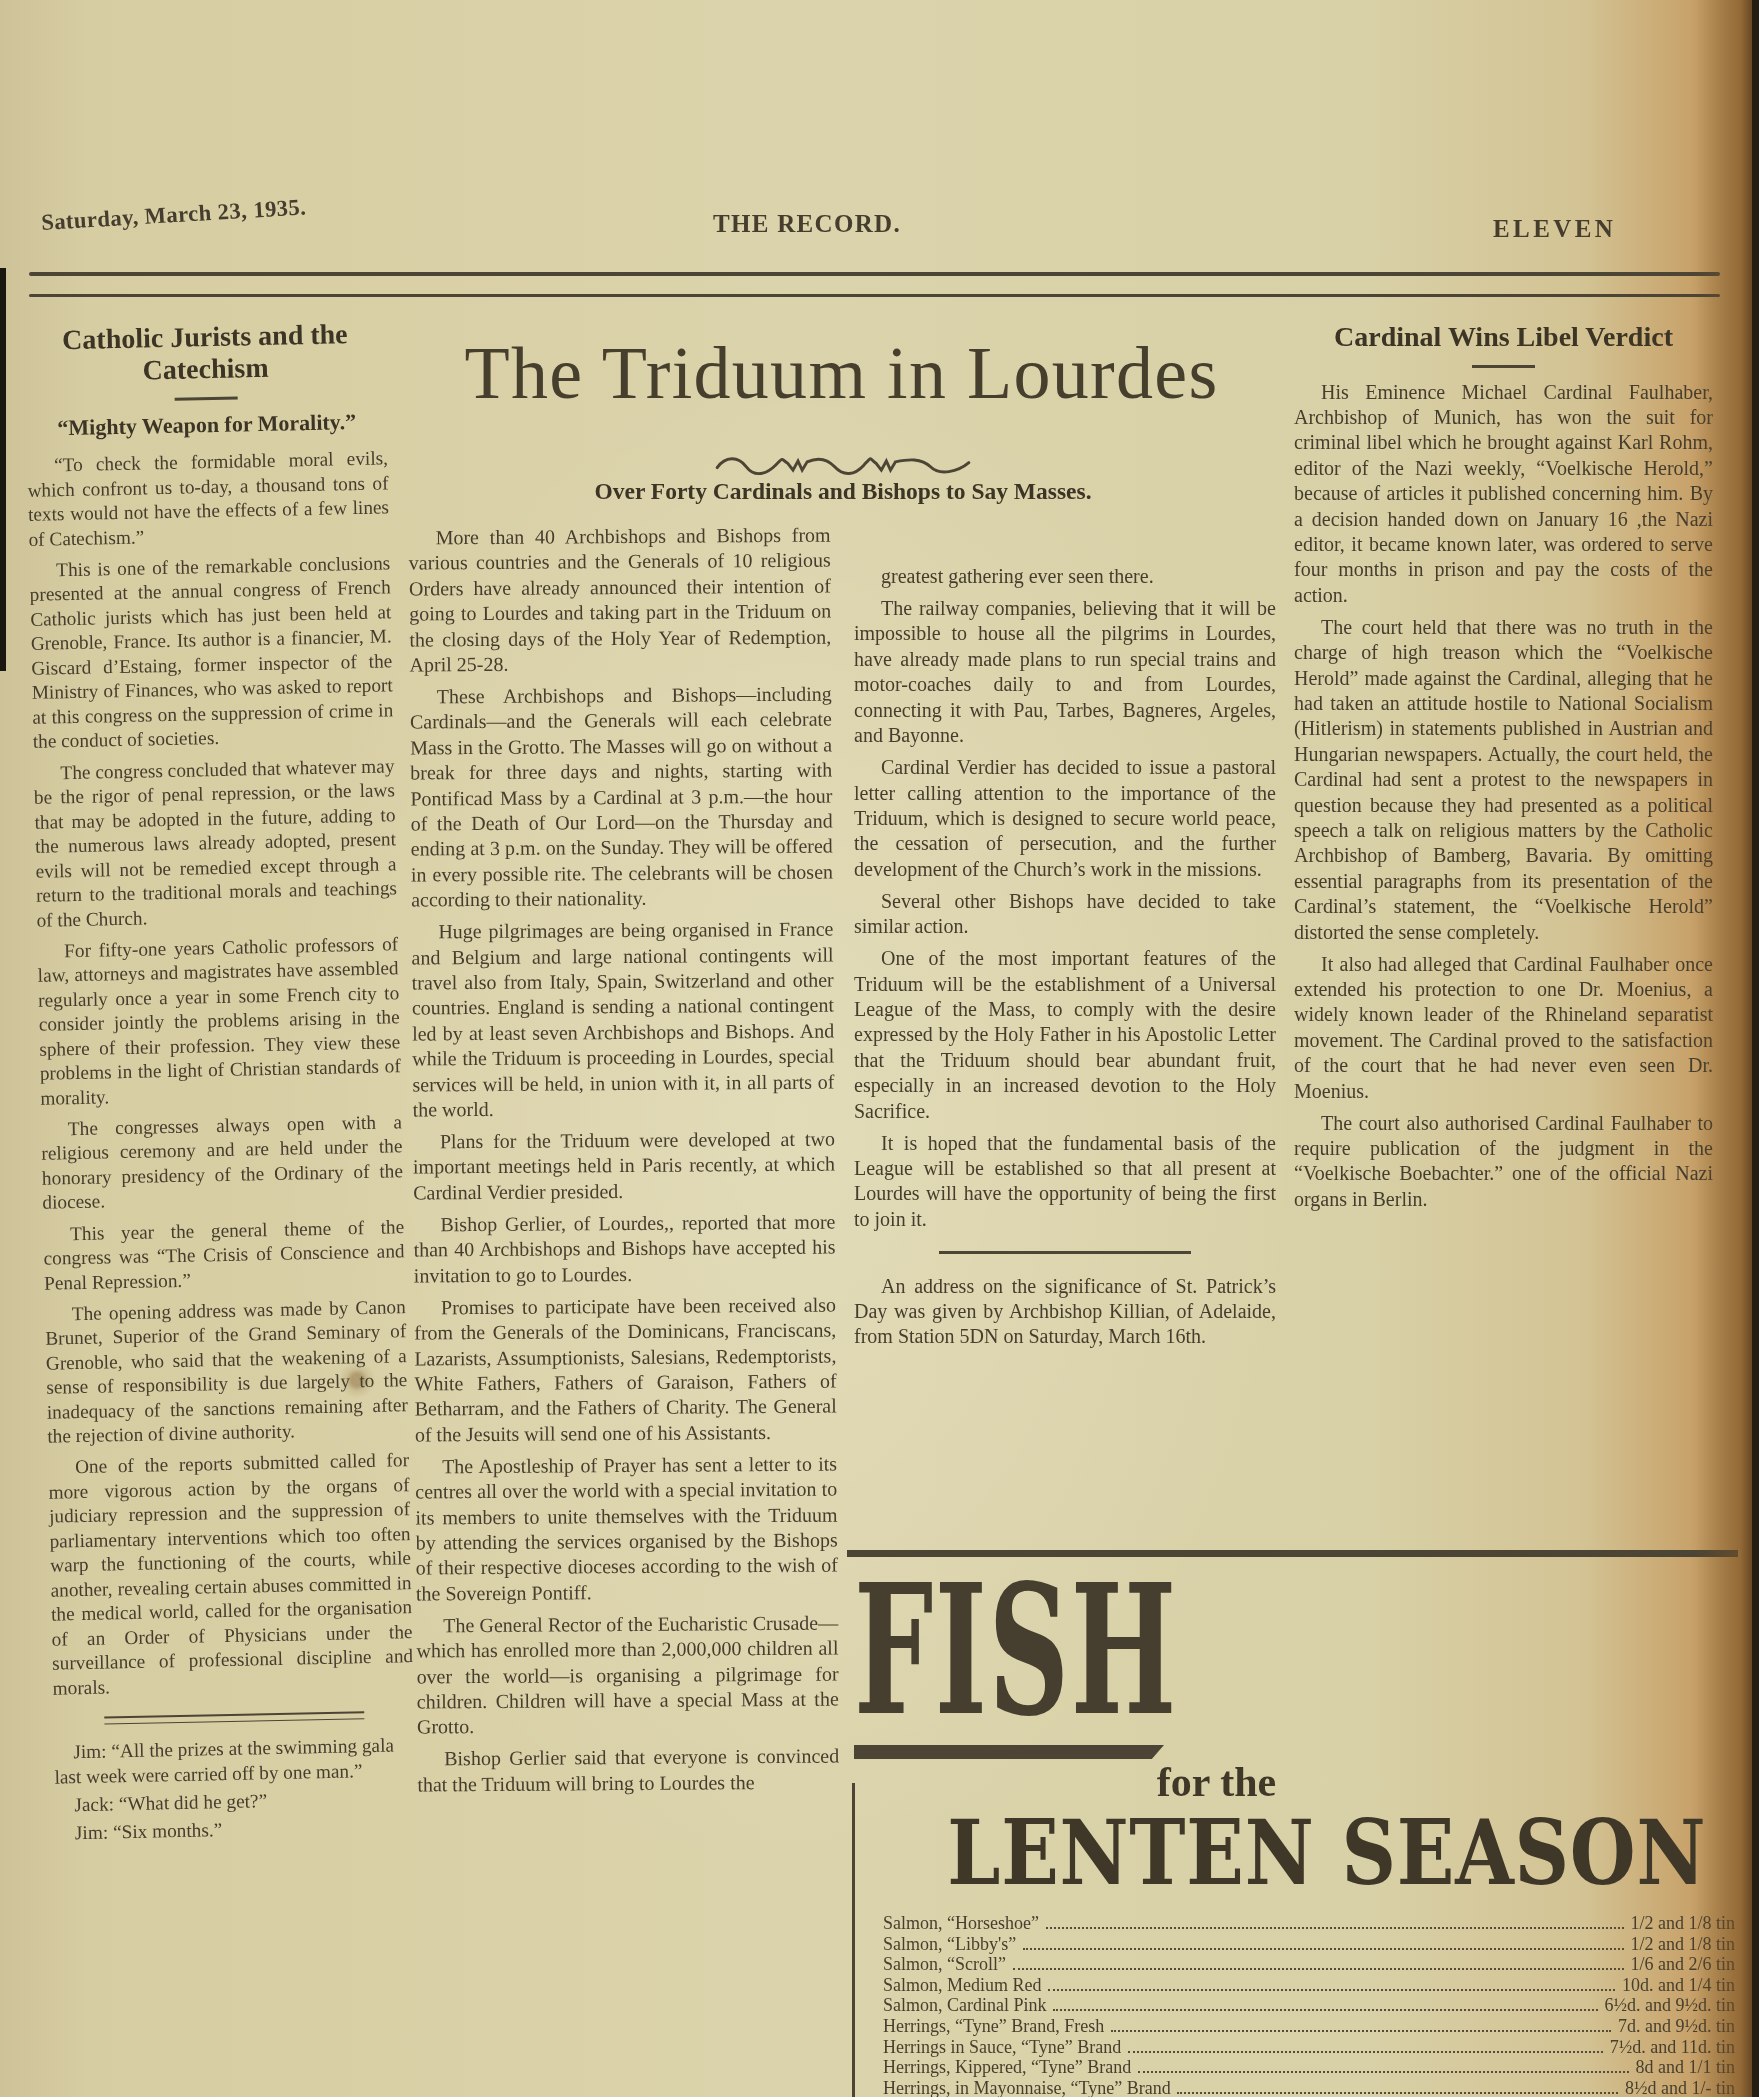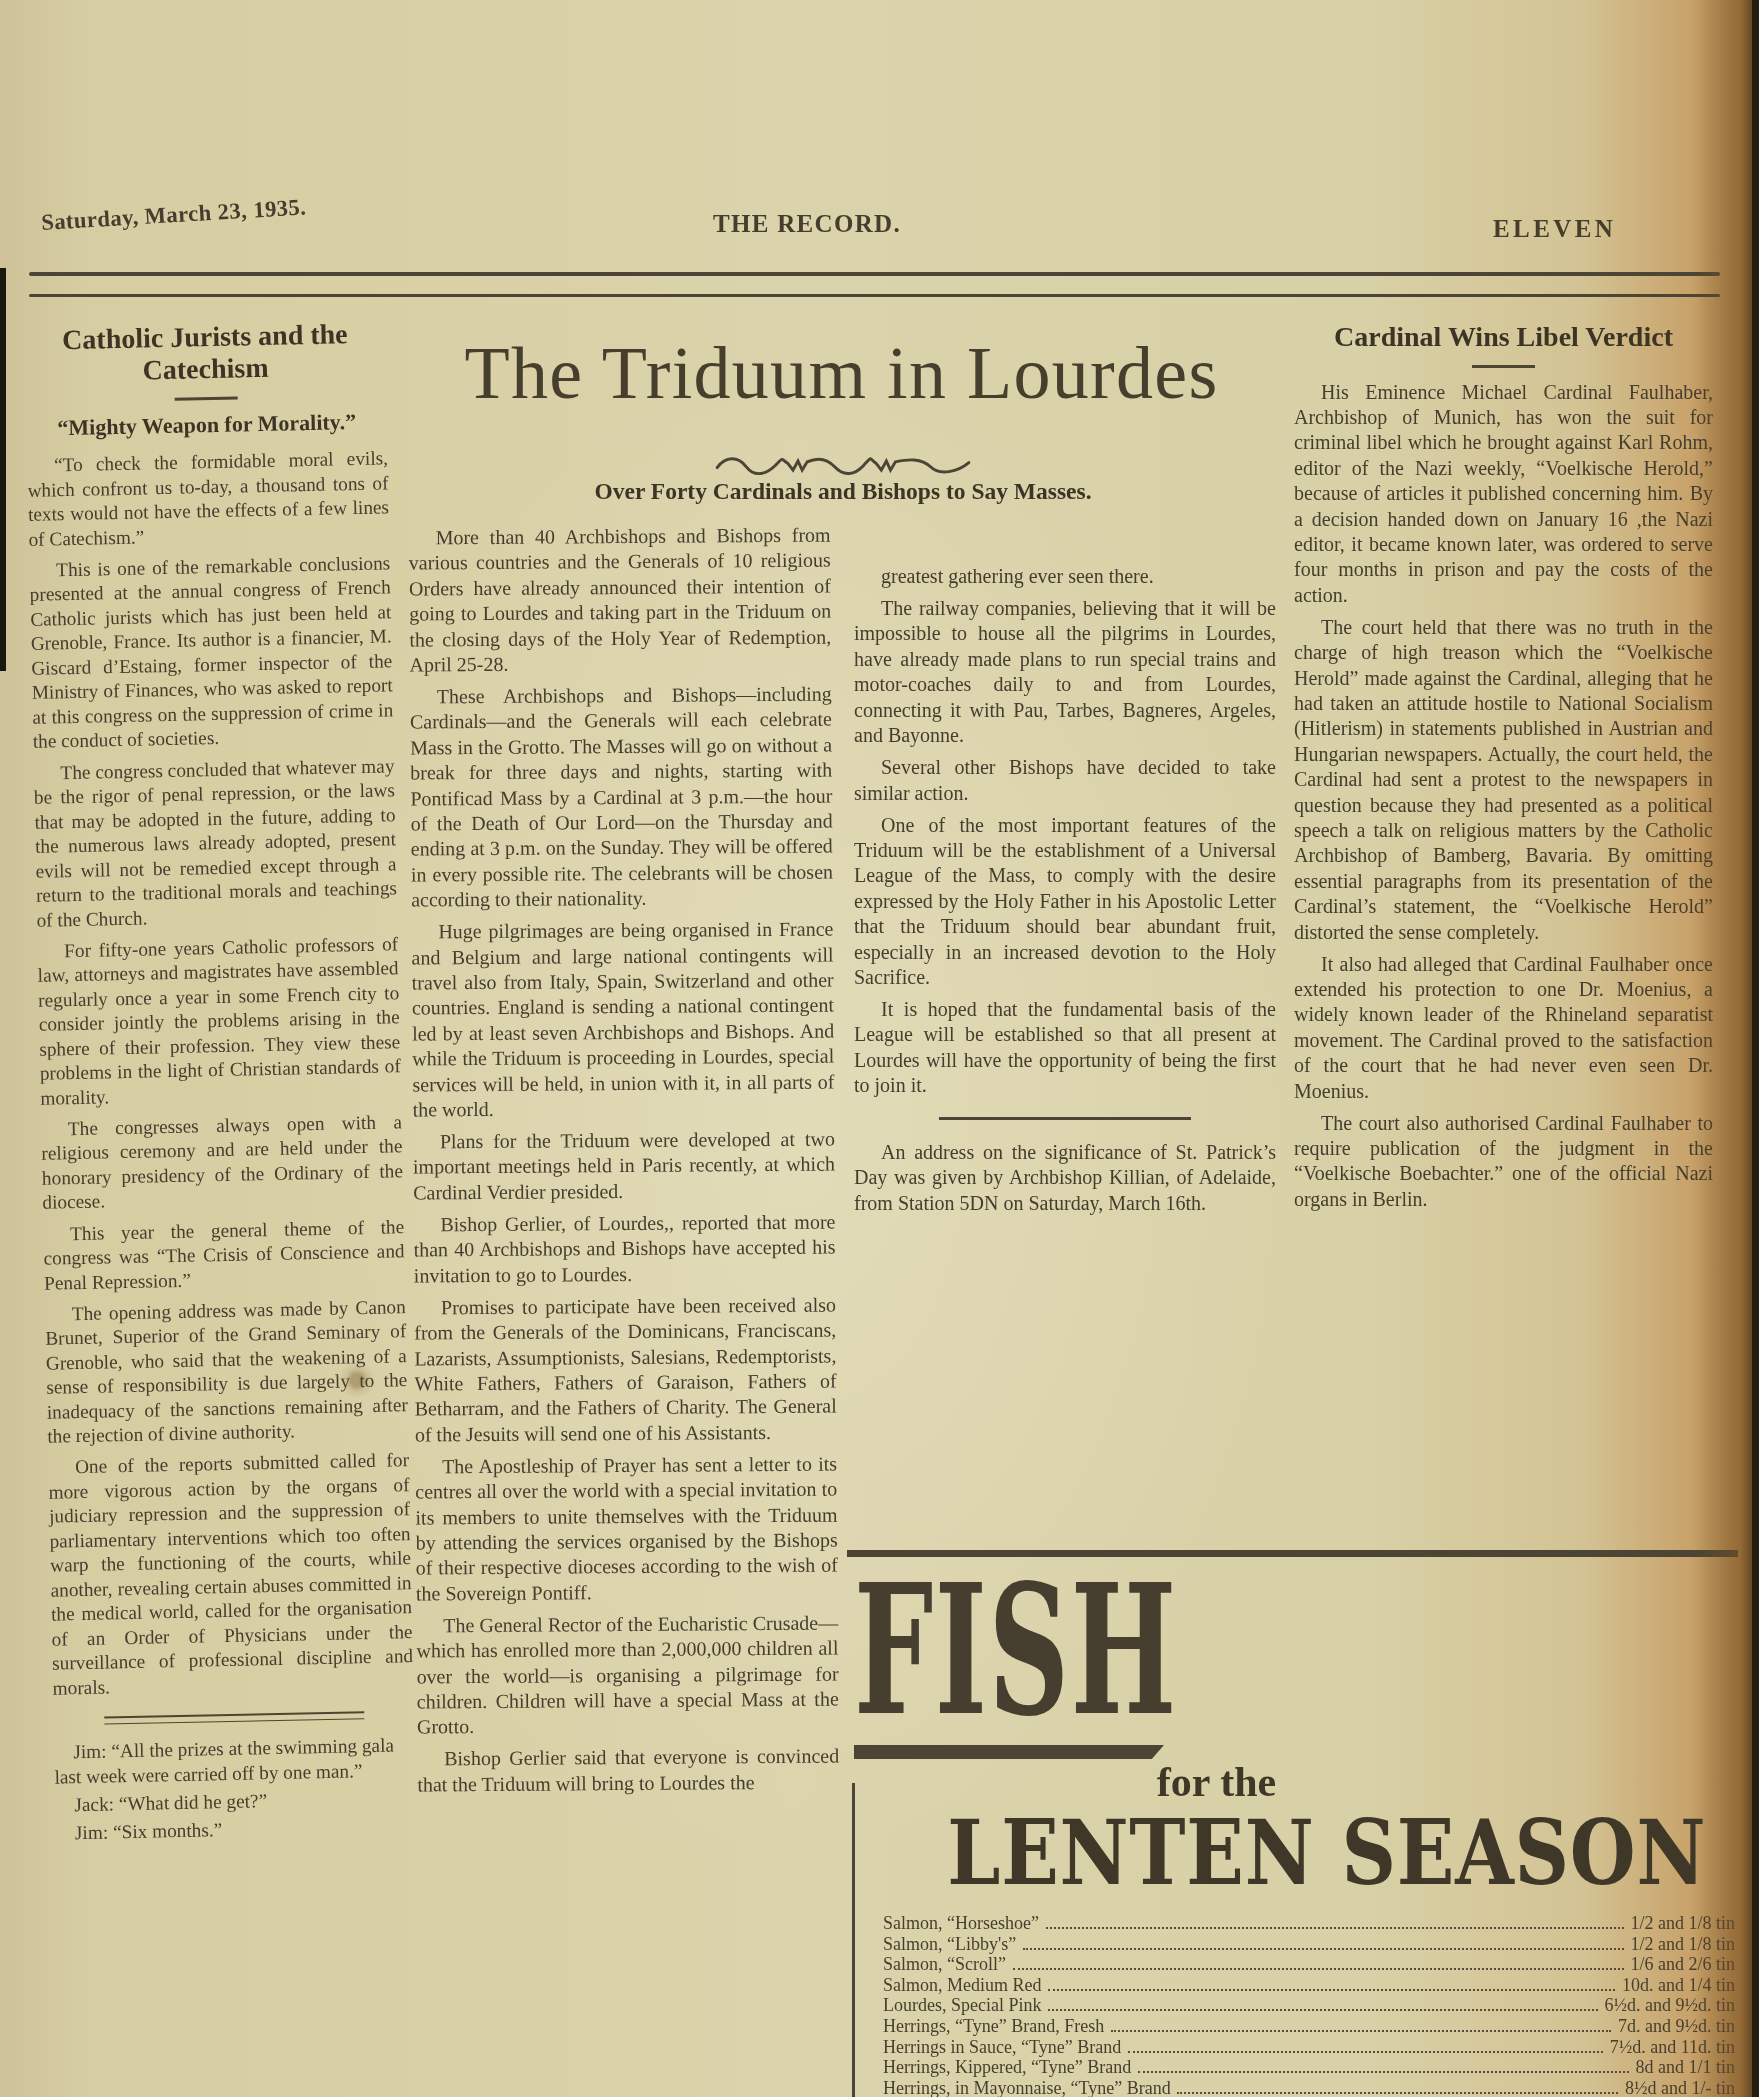--- a/index.html
+++ b/index.html
@@ -102,20 +102,21 @@
     <p class="bp">Bishop Gerlier, of Lourdes,, reported that more than 40 Archbishops and Bishops have accepted his invitation to go to Lourdes.</p>
     <p class="bp">Promises to participate have been received also from the Generals of the Dominicans, Franciscans, Lazarists, Assumptionists, Salesians, Redemptorists, White Fathers, Fathers of Garaison, Fathers of Betharram, and the Fathers of Charity.  The General of the Jesuits will send one of his Assistants.</p>
     <p class="bp">The Apostleship of Prayer has sent a letter to its centres all over the world with a special invitation to its members to unite themselves with the Triduum by attending the services organised by the Bishops of their respective dioceses according to the wish of the Sovereign Pontiff.</p>
     <p class="bp">The General Rector of the Eucharistic Crusade—which has enrolled more than 2,000,000 children all over the world—is organising a pilgrimage for children.  Children will have a special Mass at the Grotto.</p>
     <p class="bp">Bishop Gerlier said that everyone is convinced that the Triduum will bring to Lourdes the</p>
   </div>
 
   <div class="col" style="left:854px; top:524px; width:422px; font-size:20px;margin-top:40px;">
     <p class="bp">greatest gathering ever seen there.</p>
     <p class="bp">The railway companies, believing that it will be impossible to house all the pilgrims in Lourdes, have already made plans to run special trains and motor-coaches daily to and from Lourdes, connecting it with Pau, Tarbes, Bagneres, Argeles, and Bayonne.</p>
+    <p class="bp">Cardinal Verdier has decided to issue a pastoral letter calling attention to the importance of the Triduum, which is designed to secure world peace, the cessation of persecution, and the further development of the Church’s work in the missions.</p>
     <p class="bp">Several other Bishops have decided to take similar action.</p>
     <p class="bp">One of the most important features of the Triduum will be the establishment of a Universal League of the Mass, to comply with the desire expressed by the Holy Father in his Apostolic Letter that the Triduum should bear abundant fruit, especially in an increased devotion to the Holy Sacrifice.</p>
     <p class="bp">It is hoped that the fundamental basis of the League will be established so that all present at Lourdes will have the opportunity of being the first to join it.</p>
     <div class="divider"></div>
     <div class="footnote">
       <p>An address on the significance of St. Patrick’s Day was given by Archbishop Killian, of Adelaide, from Station 5DN on Saturday, March 16th.</p>
     </div>
   </div>
 
   <div class="col" style="left:1294px; top:321px; width:419px; font-size:20px;">
@@ -150,21 +151,21 @@
         <span class="fish-name">Salmon, “Scroll”</span>
         <span class="leader"></span>
         <span class="price">1/6 and 2/6 tin</span>
       </div>
     <div class="fish-row">
         <span class="fish-name">Salmon, Medium Red</span>
         <span class="leader"></span>
         <span class="price">10d. and 1/4 tin</span>
       </div>
     <div class="fish-row">
-        <span class="fish-name">Lourdes, Special Pink</span>
+        <span class="fish-name">Salmon, Cardinal Pink</span>
         <span class="leader"></span>
         <span class="price">6½d. and 9½d. tin</span>
       </div>
     <div class="fish-row">
         <span class="fish-name">Herrings, “Tyne” Brand, Fresh</span>
         <span class="leader"></span>
         <span class="price">7d. and 9½d. tin</span>
       </div>
     <div class="fish-row">
         <span class="fish-name">Herrings in Sauce, “Tyne” Brand</span>

